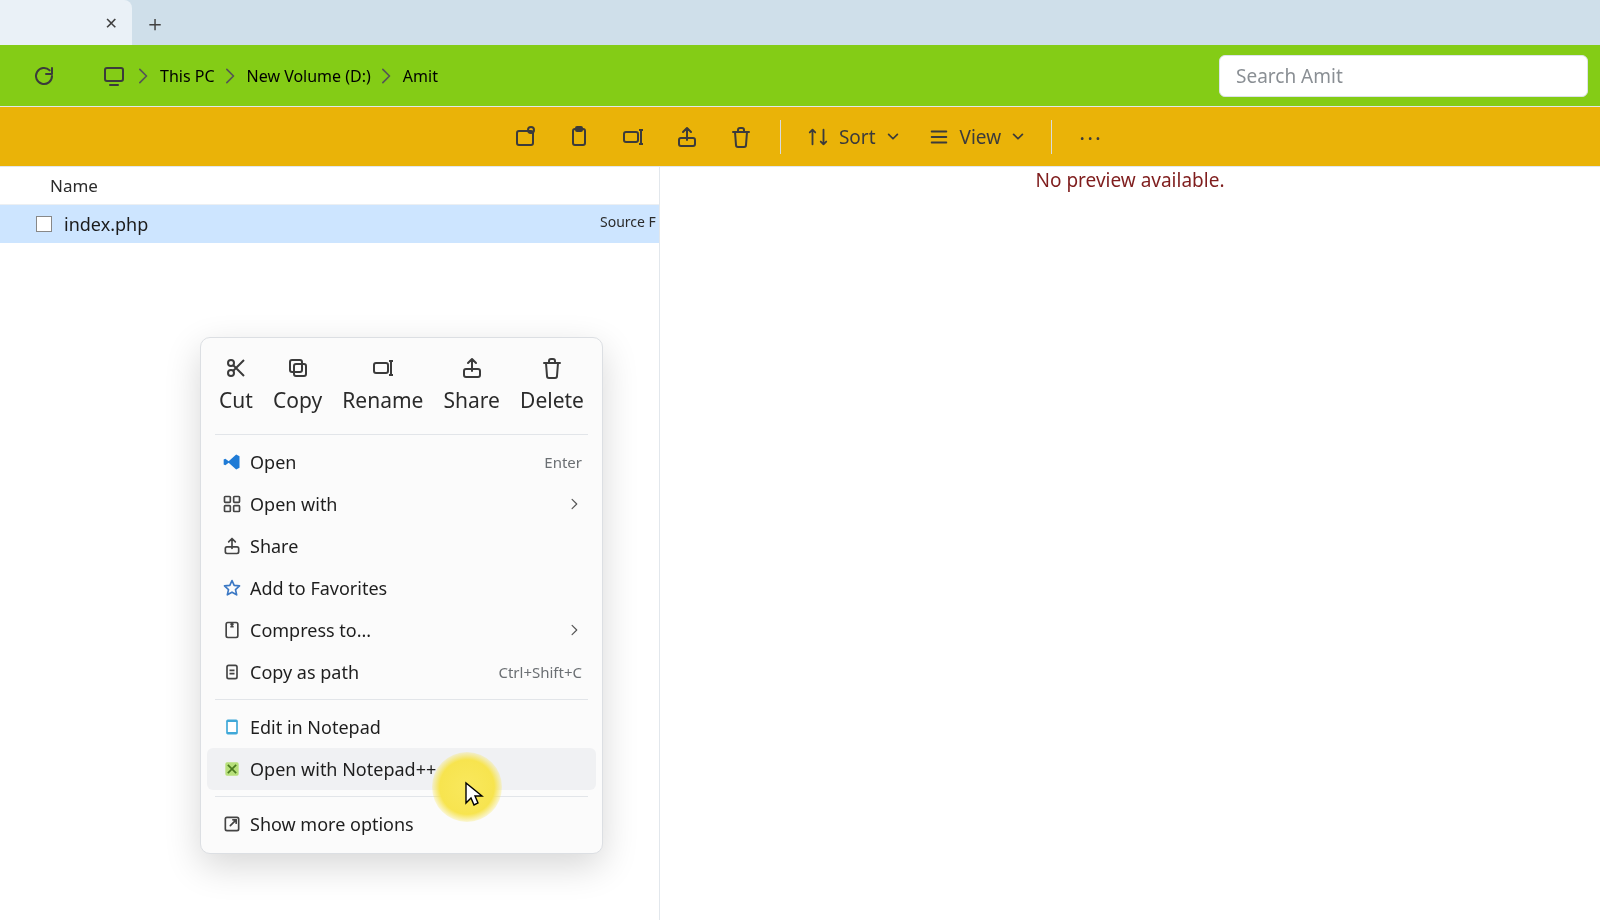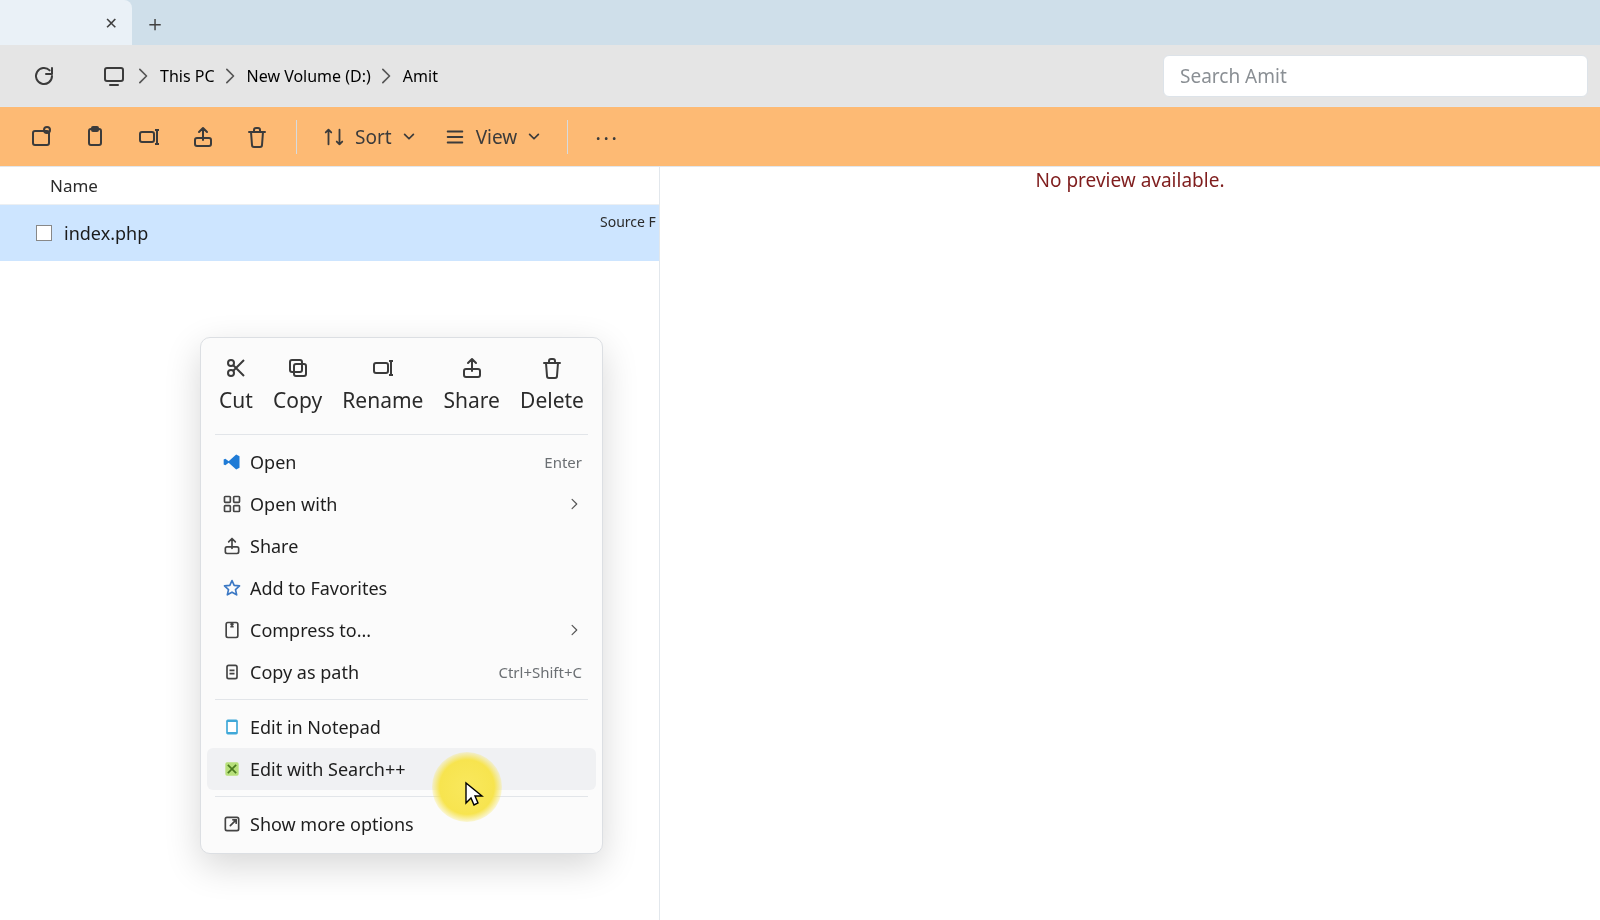--- a/index.html
+++ b/index.html
@@ -5,41 +5,41 @@
 * { box-sizing: border-box; margin: 0; padding: 0; font-family: "Segoe UI Variable","Segoe UI",system-ui,sans-serif; }
 html,body { width: 1600px; height: 920px; overflow: hidden; background: #fff; }
 
 
 .tab-strip { height: 45px; background: #cfdfea; display: flex; align-items: stretch; }
 .tab { width: 132px; background: #eaf1f7; position: relative; border-top-right-radius: 8px; }
 .tab-close { position: absolute; right: 14px; top: 50%; transform: translateY(-50%); font-size: 16px; color: #404040; line-height: 1; }
 .new-tab { width: 46px; display: flex; align-items: center; justify-content: center; font-size: 22px; color: #404040; }
 
 
-.addr-row { height: 62px; background: #e5e5e5; display: flex; align-items: center; padding-left: 24px; border-bottom: 1px solid #e2e7ec; }
+.addr-row { height: 62px; background: #84cc16; display: flex; align-items: center; padding-left: 24px; border-bottom: 1px solid #e2e7ec; }
 .addr-btn { width: 40px; height: 40px; display: flex; align-items: center; justify-content: center; color: #3b3b3b; }
 .addr-btn svg { width: 24px; height: 24px; }
 .crumb { padding: 2px 6px; white-space: nowrap; }
 .crumb-sep { width: 20px; height: 20px; color: #555; }
-.search-box { width: 425px; height: 42px; margin-right: 12px; background: #fff; border: 1px solid #dde3e9; border-radius: 6px; display: flex; align-items: center; padding: 0 16px; color: #8a8f94; font-size: 19px; }
-
-
-.toolbar { height: 60px; background: #fdba74; display: flex; align-items: center; padding-left: 16px; gap: 4px; border-bottom: 1px solid #e2e7ec; }
+.search-box { width: 369px; height: 42px; margin-right: 12px; background: #fff; border: 1px solid #dde3e9; border-radius: 6px; display: flex; align-items: center; padding: 0 16px; color: #8a8f94; font-size: 19px; }
+
+
+.toolbar { height: 60px; background: #eab308; display: flex; align-items: center; padding-left: 16px; gap: 4px; border-bottom: 1px solid #e2e7ec; justify-content: center; }
 .tool { width: 50px; height: 44px; display: flex; align-items: center; justify-content: center; color: #3b3b3b; border-radius: 4px; }
 .tool svg { width: 24px; height: 24px; }
 .tool-divider { width: 1px; height: 34px; background: #d7dbdf; margin: 0 10px; }
 .tool-text { height: 44px; display: flex; align-items: center; gap: 10px; padding: 0 12px; color: #3b3b3b; font-size: 19px; }
 .tool-text .chev { width: 14px; height: 14px; }
 .more-dots { font-size: 22px; letter-spacing: 2px; }
 
 
 .content { position: relative; height: calc(920px - 45px - 62px - 60px); display: flex; }
 .file-pane { width: 660px; border-right: 1px solid #e2e7ec; }
 .col-header { height: 38px; display: flex; align-items: center; padding-left: 50px; font-size: 17px; color: #2b2b2b; border-bottom: 1px solid #eceff2; }
-.file-row { height: 56px; display: flex; align-items: center; padding-left: 36px; gap: 12px; background: #cde5ff; font-size: 18px; color: #1b1b1b; }
+.file-row { height: 38px; display: flex; align-items: center; padding-left: 36px; gap: 12px; background: #cde5ff; font-size: 18px; color: #1b1b1b; }
 .file-row-type { position: absolute; left: 600px; top: 45px; font-size: 14px; color: #2b2b2b; }
 .file-icon { width: 16px; height: 16px; border: 1px solid #888; background: #fff; }
 .preview-pane { flex: 1; display: flex; align-items: flex-start; justify-content: center; color: #7f1d1d; font-size: 19px; }
 
 
 .context-menu { position: absolute; left: 200px; top: 170px; width: 403px; background: #fbfbfb; border: 1px solid #dcdfe3; border-radius: 10px; box-shadow: 0 12px 36px rgba(0,0,0,0.16); padding: 8px 6px; }
 .ctx-top { display: flex; justify-content: space-around; padding: 6px 2px 10px; }
 .ctx-top-item { display: flex; flex-direction: column; align-items: center; gap: 6px; font-size: 21px; color: #2b2b2b; padding: 4px 6px; border-radius: 6px; }
 .ctx-top-item svg { width: 24px; height: 24px; color: #3b3b3b; }
 .ctx-sep { height: 1px; background: #e2e5e9; margin: 6px 8px; }
@@ -342,21 +342,21 @@
         </span>
       <span>Edit in Notepad</span>
     </div>
     <div class="ctx-item hov">
       <span class="ic">
           <svg viewBox="0 0 24 24">
             <rect x="4" y="4" width="16" height="16" rx="2" fill="#b7e07a"></rect>
             <path d="M7 7l10 10M7 17L17 7" stroke="#4a7a1e" stroke-width="2"></path>
           </svg>
         </span>
-      <span>Edit with Search++</span>
+      <span>Open with Notepad++</span>
     </div>
 
     <div class="ctx-sep"></div>
 
     <div class="ctx-item">
       <span class="ic">
           <svg viewBox="0 0 24 24" style="color:#444">
             <use href="#i-extlink"></use>
           </svg>
         </span>

